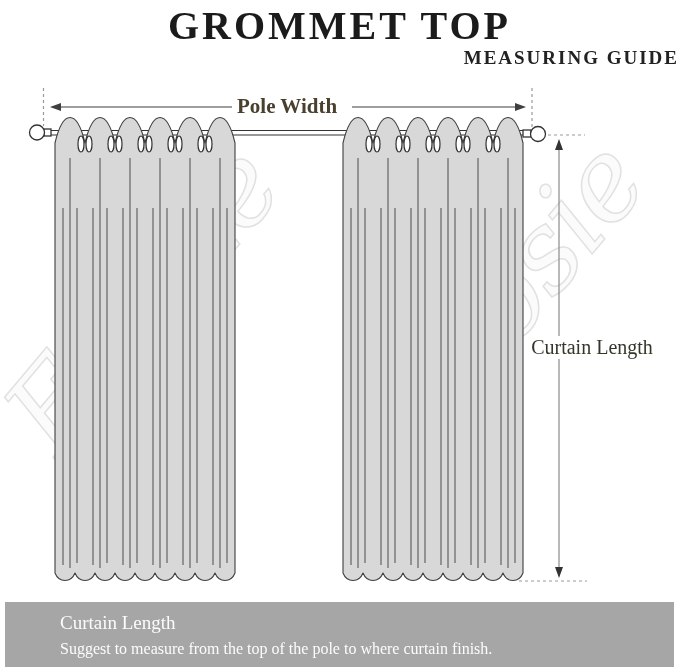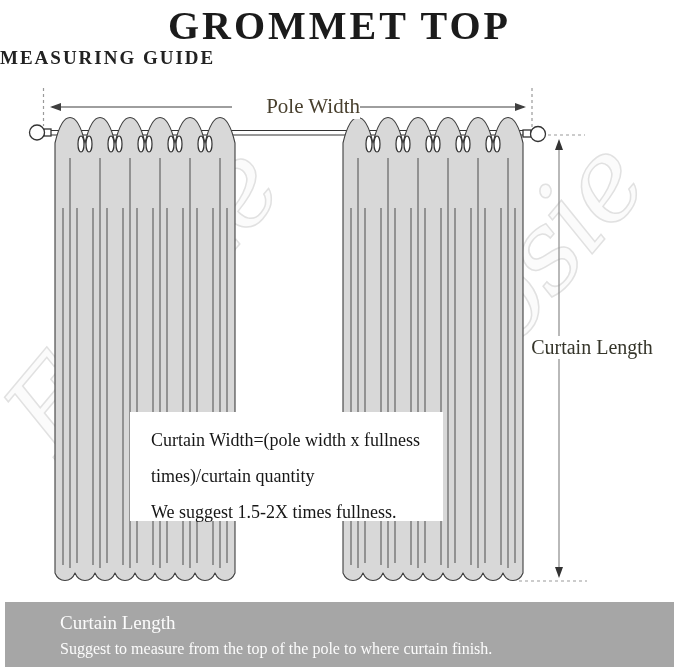--- a/index.html
+++ b/index.html
@@ -12,21 +12,21 @@
   }
   
   .title{
     position:absolute;top:2px;left:0;width:100%;
     text-align:center;
     font-size:40px;font-weight:bold;letter-spacing:3px;
     color:#1b1b1b;
   }
   .subtitle{
     position:absolute;top:47px;left:0;width:100%;
-    text-align:left;
+    text-align:right;
     font-size:19px;font-weight:bold;letter-spacing:2px;
     color:#222222;
   }
   
   .watermark{
     position:absolute;
     font-family:"DejaVu Serif",serif;
     font-style:italic;
     font-size:112px;
     letter-spacing:-3px;
@@ -36,25 +36,26 @@
     white-space:nowrap;
     z-index:0;
     pointer-events:none;
   }
   .wm-left{left:-35px;top:235px;}
   .wm-right{left:330px;top:230px;}
   
   .diagram-svg{position:absolute;top:0;left:0;z-index:1;}
   
   .pole-width-label{
-    position:absolute;top:94px;left:248px;width:112px;
-    text-align:right;
+    position:absolute;top:94px;left:237px;width:112px;
+    text-align:left;
     font-size:21px;color:#49402e;
     background:#ffffff;
     z-index:2;
+    font-weight:bold;
   }
   .curtain-length-label{
     position:absolute;top:336px;left:527px;width:130px;
     text-align:center;
     font-size:20px;color:#35352a;
     background:#ffffff;
     z-index:2;
   }
   
   .info-box{
@@ -178,24 +179,19 @@
     <g>
       <line x1="559" y1="146" x2="559" y2="572" stroke="#8a8a8a" stroke-width="1.2"></line>
       <path d="M559,139 l-4,11 h8 Z" fill="#333333"></path>
       <path d="M559,578 l-4,-11 h8 Z" fill="#333333"></path>
     </g>
   </svg>
 
   <div class="pole-width-label">Pole Width</div>
   <div class="curtain-length-label">Curtain Length</div>
 
-  <div class="info-box">
-    <div class="line">Curtain Width=(pole width x fullness</div>
-    <div class="line">times)/curtain quantity</div>
-    <div class="line">We suggest 1.5-2X times fullness.</div>
-  </div>
 
   <div class="footer">
     <div class="f-title">Curtain Length</div>
     <div class="f-desc">Suggest to measure from the top of the pole to where curtain finish.</div>
   </div>
 
 </div>
 
 </body></html>

